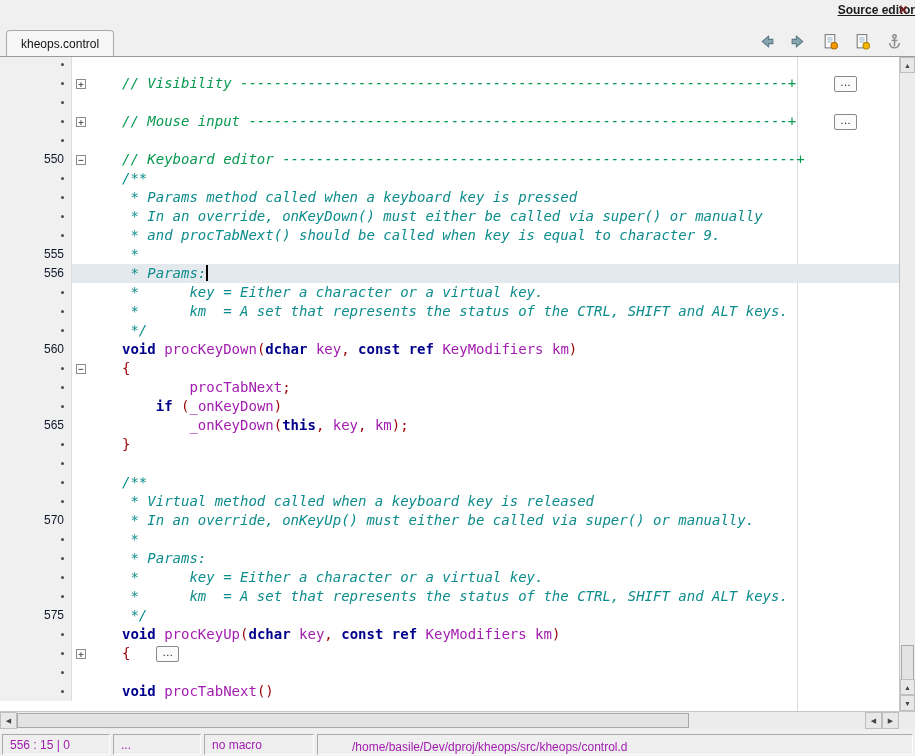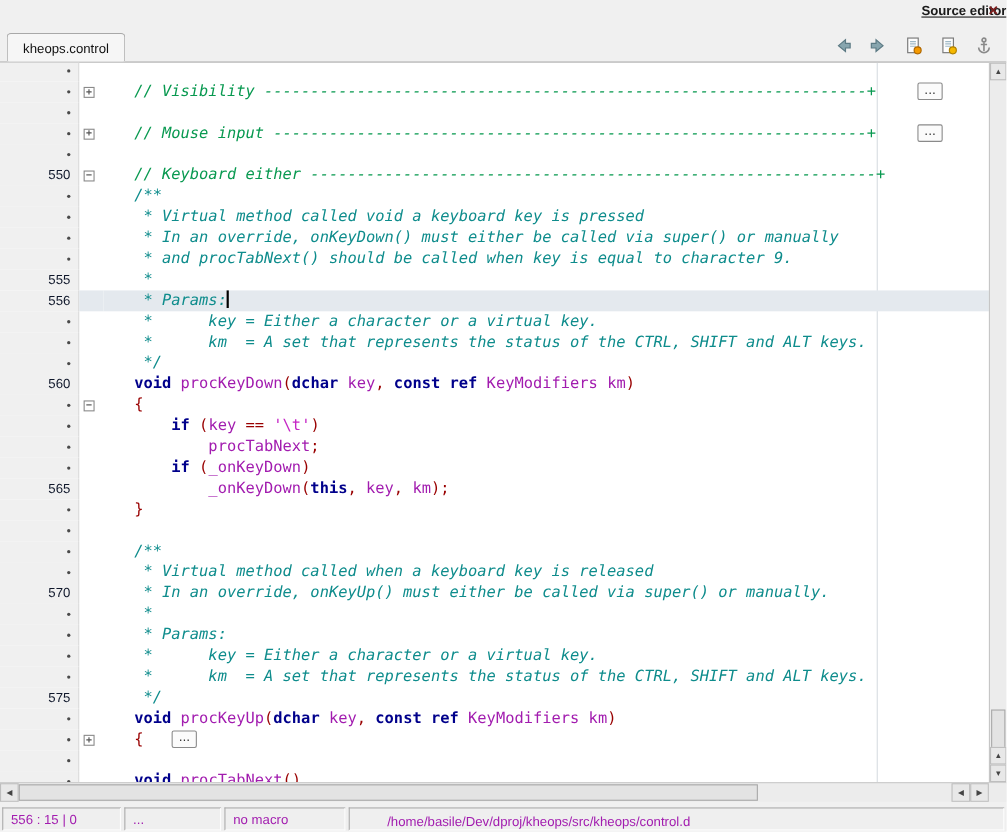--- a/index.html
+++ b/index.html
@@ -142,33 +142,32 @@
   </div>
 
   <div class="editor">
     <div class="margin-line"></div>
     <div class="rows">
         <div class="row"><div class="gutter"><span class="dot"></span></div><div class="foldcol"></div><div class="code"></div></div>
         <div class="row"><div class="gutter"><span class="dot"></span></div><div class="foldcol"><span class="foldbox">+</span></div><div class="code"><span class="tk-c">// Visibility -----------------------------------------------------------------+</span><span class="ellipsis trailing">...</span></div></div>
         <div class="row"><div class="gutter"><span class="dot"></span></div><div class="foldcol"></div><div class="code"></div></div>
         <div class="row"><div class="gutter"><span class="dot"></span></div><div class="foldcol"><span class="foldbox">+</span></div><div class="code"><span class="tk-c">// Mouse input ----------------------------------------------------------------+</span><span class="ellipsis trailing">...</span></div></div>
         <div class="row"><div class="gutter"><span class="dot"></span></div><div class="foldcol"></div><div class="code"></div></div>
-        <div class="row"><div class="gutter">550</div><div class="foldcol"><span class="foldbox">−</span></div><div class="code"><span class="tk-c">// Keyboard either -------------------------------------------------------------+</span></div></div>
+        <div class="row"><div class="gutter">550</div><div class="foldcol"><span class="foldbox">−</span></div><div class="code"><span class="tk-c">// Keyboard editor -------------------------------------------------------------+</span></div></div>
         <div class="row"><div class="gutter"><span class="dot"></span></div><div class="foldcol"></div><div class="code"><span class="tk-d">/**</span></div></div>
-        <div class="row"><div class="gutter"><span class="dot"></span></div><div class="foldcol"></div><div class="code"><span class="tk-d"> * Virtual method called void a keyboard key is pressed</span></div></div>
+        <div class="row"><div class="gutter"><span class="dot"></span></div><div class="foldcol"></div><div class="code"><span class="tk-d"> * Params method called when a keyboard key is pressed</span></div></div>
         <div class="row"><div class="gutter"><span class="dot"></span></div><div class="foldcol"></div><div class="code"><span class="tk-d"> * In an override, onKeyDown() must either be called via super() or manually</span></div></div>
         <div class="row"><div class="gutter"><span class="dot"></span></div><div class="foldcol"></div><div class="code"><span class="tk-d"> * and procTabNext() should be called when key is equal to character 9.</span></div></div>
         <div class="row"><div class="gutter">555</div><div class="foldcol"></div><div class="code"><span class="tk-d"> *</span></div></div>
         <div class="row current"><div class="gutter">556</div><div class="foldcol"></div><div class="code"><span class="tk-d"> * Params:</span><span class="caret"></span></div></div>
         <div class="row"><div class="gutter"><span class="dot"></span></div><div class="foldcol"></div><div class="code"><span class="tk-d"> *      key = Either a character or a virtual key.</span></div></div>
         <div class="row"><div class="gutter"><span class="dot"></span></div><div class="foldcol"></div><div class="code"><span class="tk-d"> *      km  = A set that represents the status of the CTRL, SHIFT and ALT keys.</span></div></div>
         <div class="row"><div class="gutter"><span class="dot"></span></div><div class="foldcol"></div><div class="code"><span class="tk-d"> */</span></div></div>
         <div class="row"><div class="gutter">560</div><div class="foldcol"></div><div class="code"><span class="tk-k">void</span><span class="tk-p"> procKeyDown</span><span class="tk-s">(</span><span class="tk-k">dchar</span><span class="tk-p"> key</span><span class="tk-s">,</span><span class="tk-p"> </span><span class="tk-k">const</span><span class="tk-p"> </span><span class="tk-k">ref</span><span class="tk-p"> KeyModifiers km</span><span class="tk-s">)</span></div></div>
         <div class="row"><div class="gutter"><span class="dot"></span></div><div class="foldcol"><span class="foldbox">−</span></div><div class="code"><span class="tk-s">{</span></div></div>
-        <div class="row"><div class="gutter"><span class="dot"></span></div><div class="foldcol"></div><div class="code"><span class="tk-p">    </span><span class="tk-k">if</span><span class="tk-p"> </span><span class="tk-s">(</span><span class="tk-p">key </span><span class="tk-s">==</span><span class="tk-p"> </span><span class="tk-ch">'\t'</span><span class="tk-s">)</span></div></div>
         <div class="row"><div class="gutter"><span class="dot"></span></div><div class="foldcol"></div><div class="code"><span class="tk-p">        procTabNext</span><span class="tk-s">;</span></div></div>
         <div class="row"><div class="gutter"><span class="dot"></span></div><div class="foldcol"></div><div class="code"><span class="tk-p">    </span><span class="tk-k">if</span><span class="tk-p"> </span><span class="tk-s">(</span><span class="tk-p">_onKeyDown</span><span class="tk-s">)</span></div></div>
         <div class="row"><div class="gutter">565</div><div class="foldcol"></div><div class="code"><span class="tk-p">        _onKeyDown</span><span class="tk-s">(</span><span class="tk-k">this</span><span class="tk-s">,</span><span class="tk-p"> key</span><span class="tk-s">,</span><span class="tk-p"> km</span><span class="tk-s">);</span></div></div>
         <div class="row"><div class="gutter"><span class="dot"></span></div><div class="foldcol"></div><div class="code"><span class="tk-s">}</span></div></div>
         <div class="row"><div class="gutter"><span class="dot"></span></div><div class="foldcol"></div><div class="code"></div></div>
         <div class="row"><div class="gutter"><span class="dot"></span></div><div class="foldcol"></div><div class="code"><span class="tk-d">/**</span></div></div>
         <div class="row"><div class="gutter"><span class="dot"></span></div><div class="foldcol"></div><div class="code"><span class="tk-d"> * Virtual method called when a keyboard key is released</span></div></div>
         <div class="row"><div class="gutter">570</div><div class="foldcol"></div><div class="code"><span class="tk-d"> * In an override, onKeyUp() must either be called via super() or manually.</span></div></div>
         <div class="row"><div class="gutter"><span class="dot"></span></div><div class="foldcol"></div><div class="code"><span class="tk-d"> *</span></div></div>
         <div class="row"><div class="gutter"><span class="dot"></span></div><div class="foldcol"></div><div class="code"><span class="tk-d"> * Params:</span></div></div>

